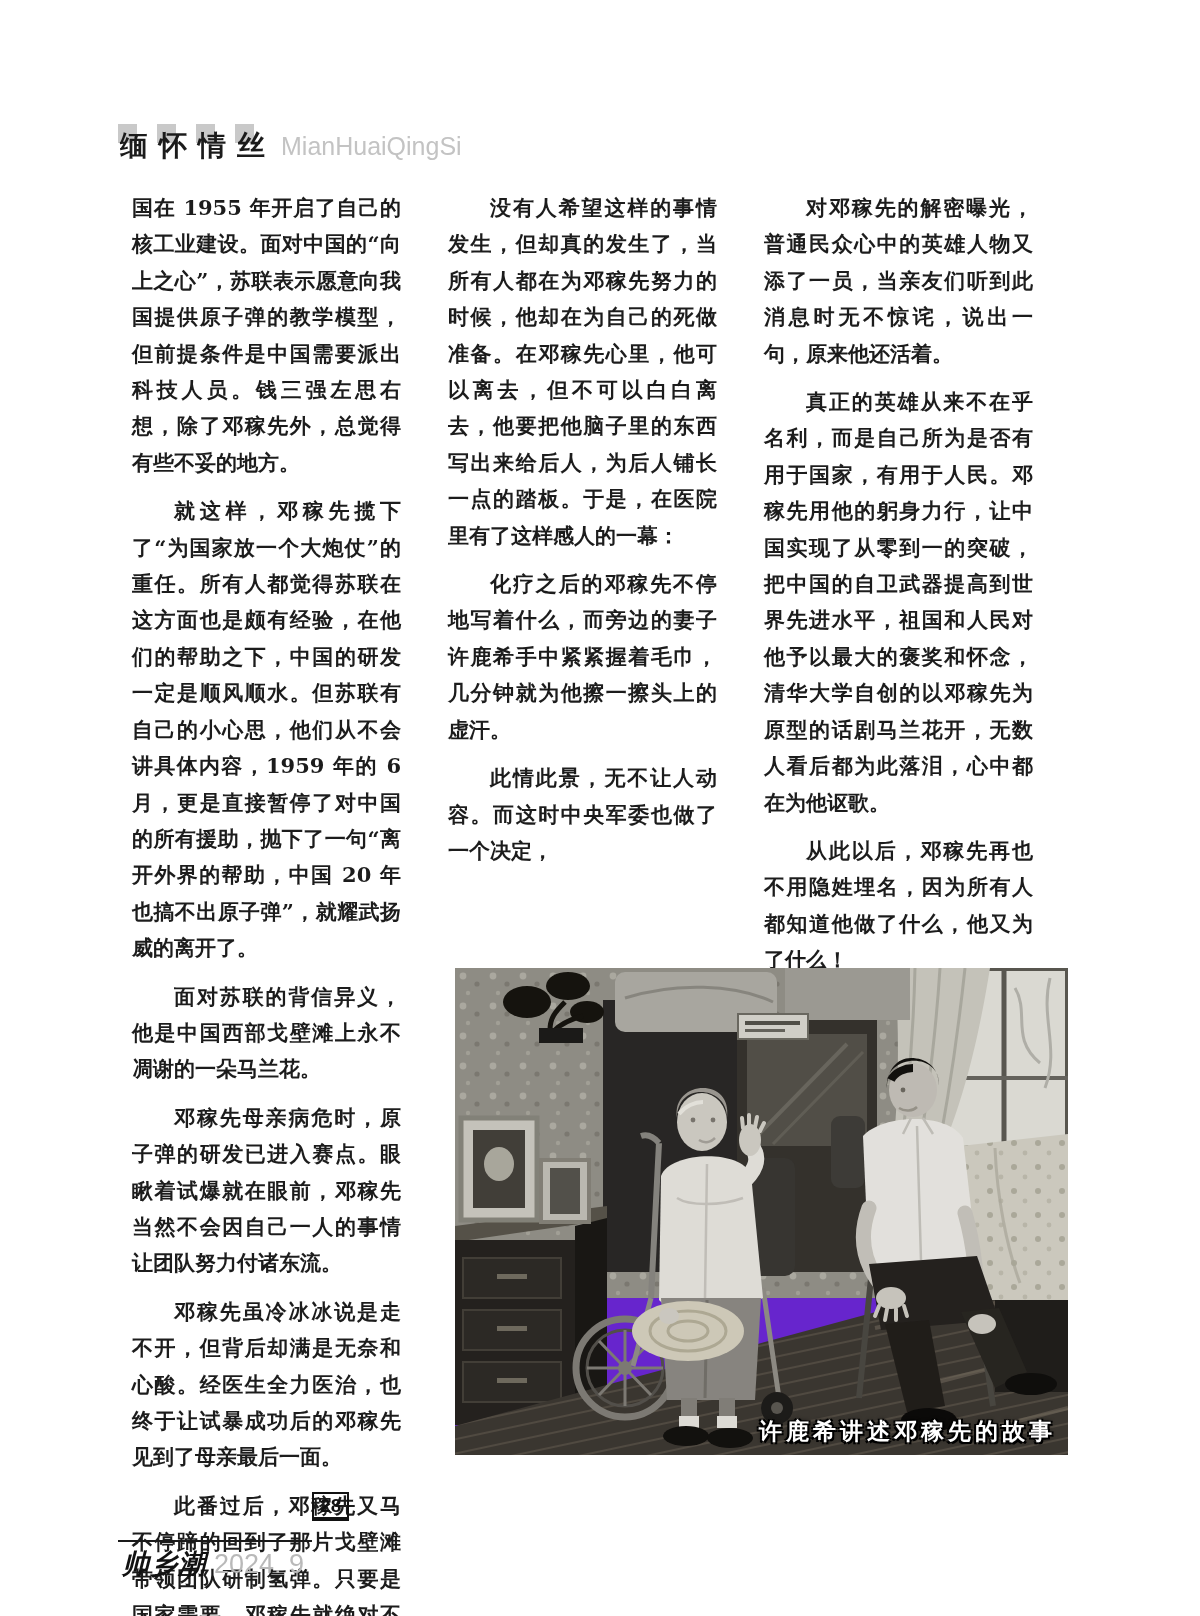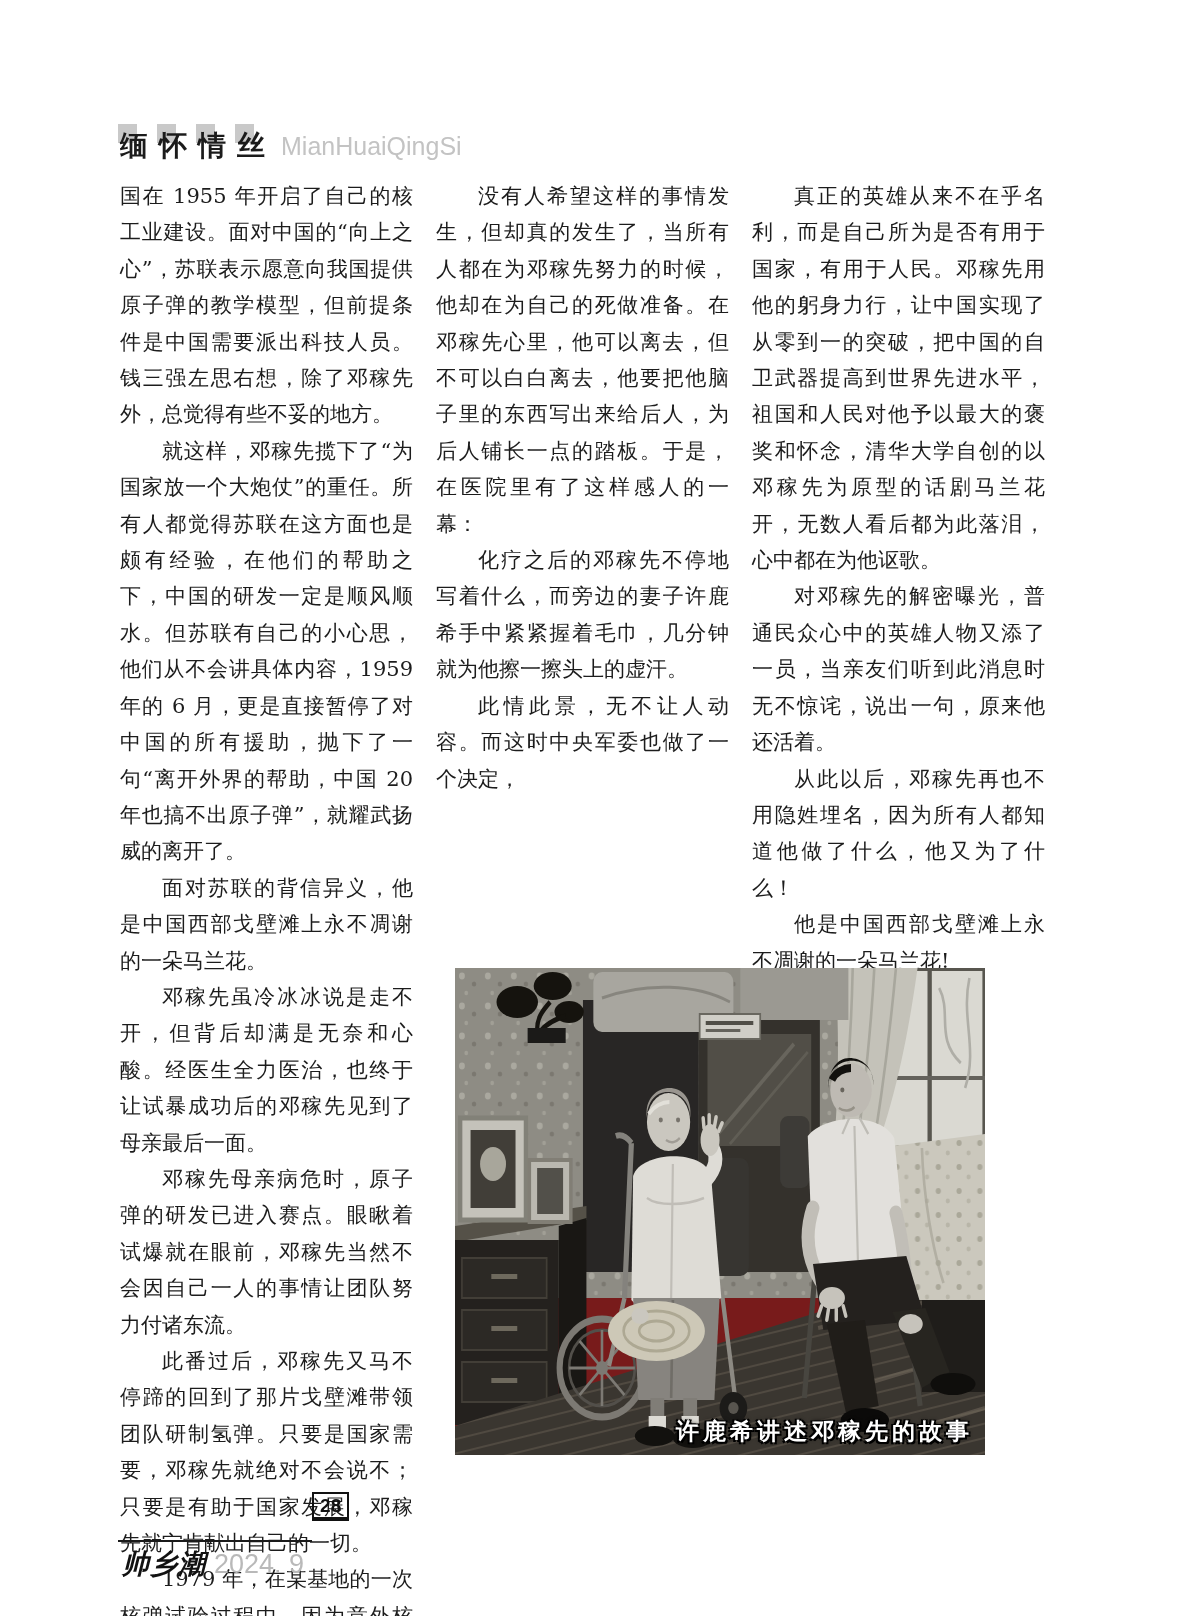--- a/index.html
+++ b/index.html
@@ -11,29 +11,29 @@
   .title{display:flex;gap:11px;font-size:28px;font-weight:bold;color:#1b1b1b;line-height:1;}
   .tchar{position:relative;z-index:1;display:inline-block;padding-top:8px;}
   .tchar::before{content:"";position:absolute;left:-2px;top:0px;width:19px;height:19px;
                  background:#c9c9c9;z-index:-1;}
   .subtitle{color:#c3c3c3;font-size:25px;line-height:1;padding-bottom:1px;
             font-family:"Liberation Sans","DejaVu Sans",sans-serif;}
 
   
   .col{position:absolute;top:178px;width:293px;font-size:21px;line-height:36.4px;
        color:#1c1c1c;text-align:justify;text-justify:inter-character;}
-  .col p{margin:0;}
+  .col p{margin:12px;font-weight:bold;}
   .col p.ind{text-indent:2em;}
   #col1{left:120px;}
   #col2{left:436px;}
   #col3{left:752px;}
 
   
-  .photo{position:absolute;left:455px;top:968px;width:530px;height:487px;overflow:hidden;
-         background:#7f1d1d;}
+  .photo{position:absolute;left:455px;top:968px;width:613px;height:487px;overflow:hidden;
+         background:#6d28d9;}
   .photo svg{display:block;width:100%;height:100%;}
   .photo-caption{position:absolute;right:12px;bottom:8px;color:#ffffff;font-size:23px;
                  font-weight:bold;letter-spacing:4px;white-space:nowrap;
                  font-family:"DejaVu Serif",serif;
                  text-shadow:-2px -1px 0 #000,2px -1px 0 #000,-2px 2px 0 #000,2px 2px 0 #000,0 0 4px #000;}
 
   
   .footer{position:absolute;left:118px;top:1492px;display:flex;align-items:stretch;}
   .footer-left{border-top:2px solid #1a1a1a;display:flex;align-items:baseline;gap:8px;
                padding:4px 8px 2px 4px;margin-top:48px;}
@@ -54,35 +54,35 @@
     <span class="tchar">情</span>
     <span class="tchar">丝</span>
   </div>
   <div class="subtitle">MianHuaiQingSi</div>
 </div>
 
 <div class="col" id="col1">
   <p class="cont">国在 1955 年开启了自己的核工业建设。面对中国的“向上之心”，苏联表示愿意向我国提供原子弹的教学模型，但前提条件是中国需要派出科技人员。钱三强左思右想，除了邓稼先外，总觉得有些不妥的地方。</p>
   <p class="ind">就这样，邓稼先揽下了“为国家放一个大炮仗”的重任。所有人都觉得苏联在这方面也是颇有经验，在他们的帮助之下，中国的研发一定是顺风顺水。但苏联有自己的小心思，他们从不会讲具体内容，1959 年的 6 月，更是直接暂停了对中国的所有援助，抛下了一句“离开外界的帮助，中国 20 年也搞不出原子弹”，就耀武扬威的离开了。</p>
   <p class="ind">面对苏联的背信异义，他是中国西部戈壁滩上永不凋谢的一朵马兰花。</p>
+  <p class="ind">邓稼先母亲病危时，原子弹的研发已进入赛点。眼瞅着试爆就在眼前，邓稼先当然不会因自己一人的事情让团队努力付诸东流。</p>
   <p class="ind">邓稼先虽冷冰冰说是走不开，但背后却满是无奈和心酸。经医生全力医治，也终于让试暴成功后的邓稼先见到了母亲最后一面。</p>
-  <p class="ind">邓稼先母亲病危时，原子弹的研发已进入赛点。眼瞅着试爆就在眼前，邓稼先当然不会因自己一人的事情让团队努力付诸东流。</p>
   <p class="ind">此番过后，邓稼先又马不停蹄的回到了那片戈壁滩带领团队研制氢弹。只要是国家需要，邓稼先就绝对不会说不；只要是有助于国家发展，邓稼先就宁肯献出自己的一切。</p>
   <p class="ind">1979 年，在某基地的一次核弹试验过程中，因为意外核弹直接摔到地上，但却未发生爆炸。为</p>
 </div>
 
 <div class="col" id="col2">
   <p class="ind">没有人希望这样的事情发生，但却真的发生了，当所有人都在为邓稼先努力的时候，他却在为自己的死做准备。在邓稼先心里，他可以离去，但不可以白白离去，他要把他脑子里的东西写出来给后人，为后人铺长一点的踏板。于是，在医院里有了这样感人的一幕：</p>
   <p class="ind">化疗之后的邓稼先不停地写着什么，而旁边的妻子许鹿希手中紧紧握着毛巾，几分钟就为他擦一擦头上的虚汗。</p>
   <p class="ind">此情此景，无不让人动容。而这时中央军委也做了一个决定，</p>
 </div>
 
 <div class="col" id="col3">
+  <p class="ind">对邓稼先的解密曝光，普通民众心中的英雄人物又添了一员，当亲友们听到此消息时无不惊诧，说出一句，原来他还活着。</p>
   <p class="ind">真正的英雄从来不在乎名利，而是自己所为是否有用于国家，有用于人民。邓稼先用他的躬身力行，让中国实现了从零到一的突破，把中国的自卫武器提高到世界先进水平，祖国和人民对他予以最大的褒奖和怀念，清华大学自创的以邓稼先为原型的话剧马兰花开，无数人看后都为此落泪，心中都在为他讴歌。</p>
-  <p class="ind">对邓稼先的解密曝光，普通民众心中的英雄人物又添了一员，当亲友们听到此消息时无不惊诧，说出一句，原来他还活着。</p>
   <p class="ind">从此以后，邓稼先再也不用隐姓埋名，因为所有人都知道他做了什么，他又为了什么！</p>
   <p class="ind">他是中国西部戈壁滩上永不凋谢的一朵马兰花!</p>
 </div>
 
 <div class="photo">
   <svg viewBox="0 0 613 487" preserveAspectRatio="none">
     <defs>
       <pattern id="wp" width="30" height="30" patternUnits="userSpaceOnUse">
         <rect width="30" height="30" fill="#96948c"></rect>
         <circle cx="8" cy="8" r="3.4" fill="#b4b2a8"></circle>

